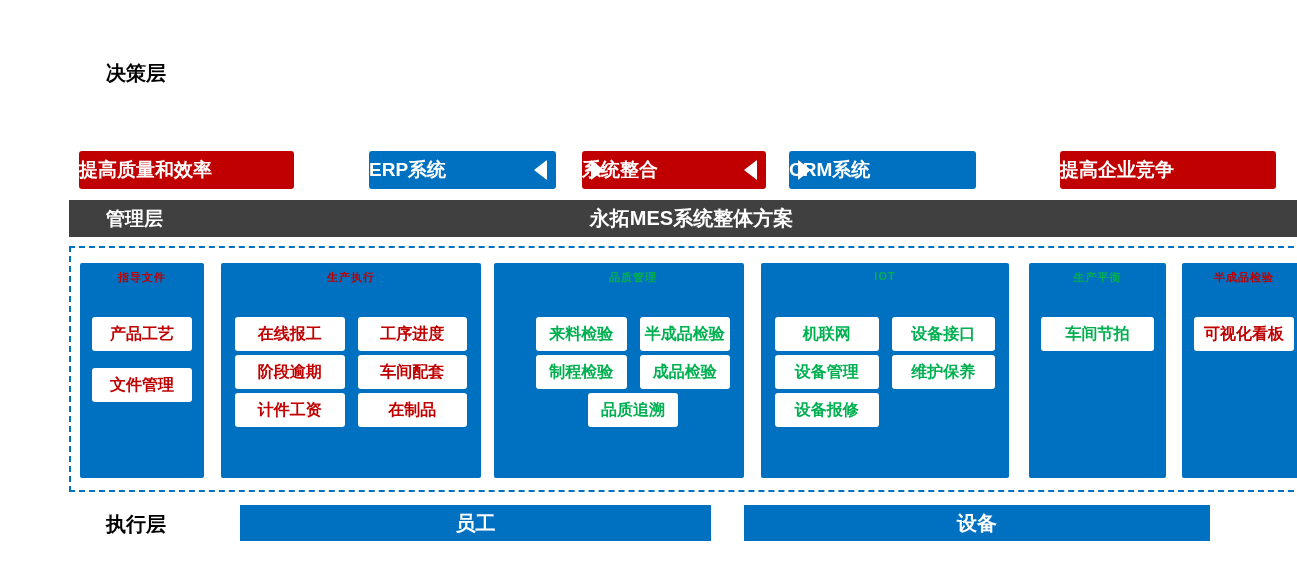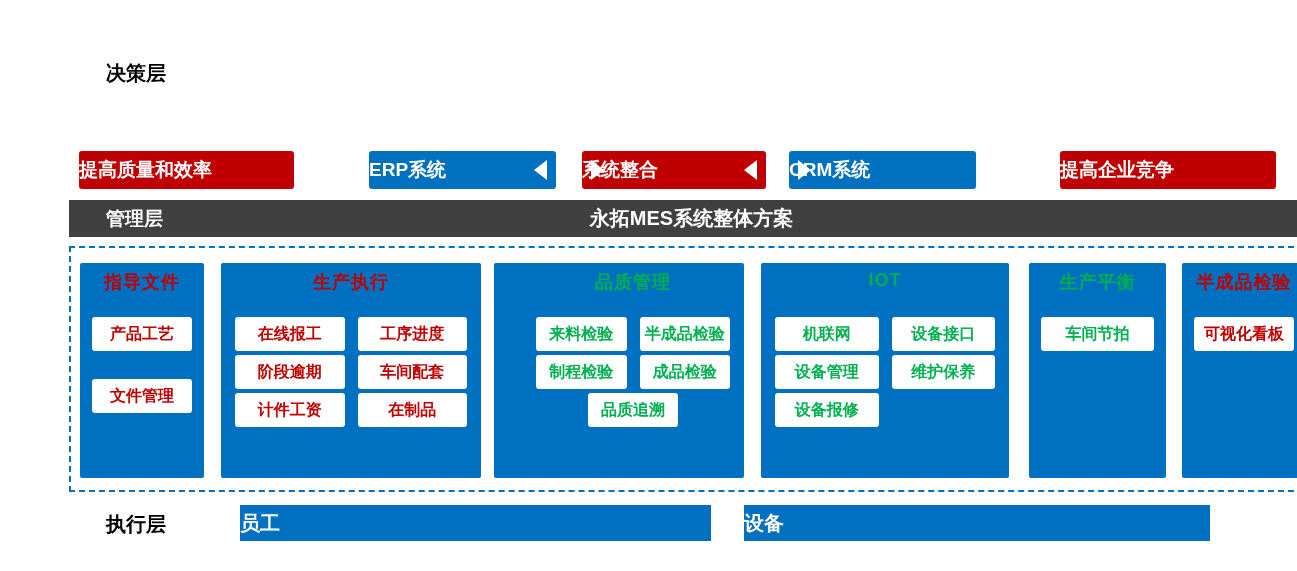--- a/index.html
+++ b/index.html
@@ -37,34 +37,34 @@
   
   .banner { left:25px; top:200px; width:1245px; height:37px; background:#404040; }
   .banner-label { position:absolute; left:37px; top:0; line-height:37px; color:#ffffff; font-weight:bold; font-size:19px; }
   .banner-title { position:absolute; left:0; width:100%; text-align:center; line-height:37px; color:#ffffff; font-weight:bold; font-size:20px; }
 
   
   .frame { left:25px; top:246px; width:1245px; height:246px; border:2px dashed #0070C0; }
 
   
   .module { top:263px; height:215px; background:#0070C0; border-radius:2px; }
-  .module-title { text-align:center; padding-top:7px; height:30px; font-size:18px; font-weight:bold; letter-spacing:1px; }
+  .module-title { text-align:center; padding-top:7px; height:30px; font-size:11px; font-weight:bold; letter-spacing:1px; }
   .accent-red  .module-title, .accent-red  .module-item { color:#C00000; }
   .accent-green .module-title, .accent-green .module-item { color:#00B050; }
-  .items-col  { display:flex; flex-direction:column; gap:28px; margin:24px 12px 0; }
+  .items-col  { display:flex; flex-direction:column; gap:17px; margin:24px 12px 0; }
   .items-grid { display:grid; grid-template-columns:1fr 1fr; gap:4px 13px; margin:24px 14px 0; }
   .module-item {
     background:#ffffff; height:34px; line-height:34px;
     text-align:center; font-weight:bold; font-size:16px; border-radius:3px;
   }
   .span-center { grid-column:1 / -1; justify-self:center; width:calc(50% - 7px); }
 
   
   .exec-bar { top:505px; height:36px; background:#0070C0; color:#ffffff;
-              font-weight:bold; font-size:20px; line-height:36px; text-align:left; }
+              font-weight:bold; font-size:20px; line-height:36px; text-align:center; }
 </style>
 </head>
 <body>
 
 <div class="stage">
 
   <div class="abs layer-label" style="left:62px; top:60px;">决策层</div>
 
 
   <div class="abs badge bg-red" style="left:35px; width:215px;">提高质量和效率</div>

